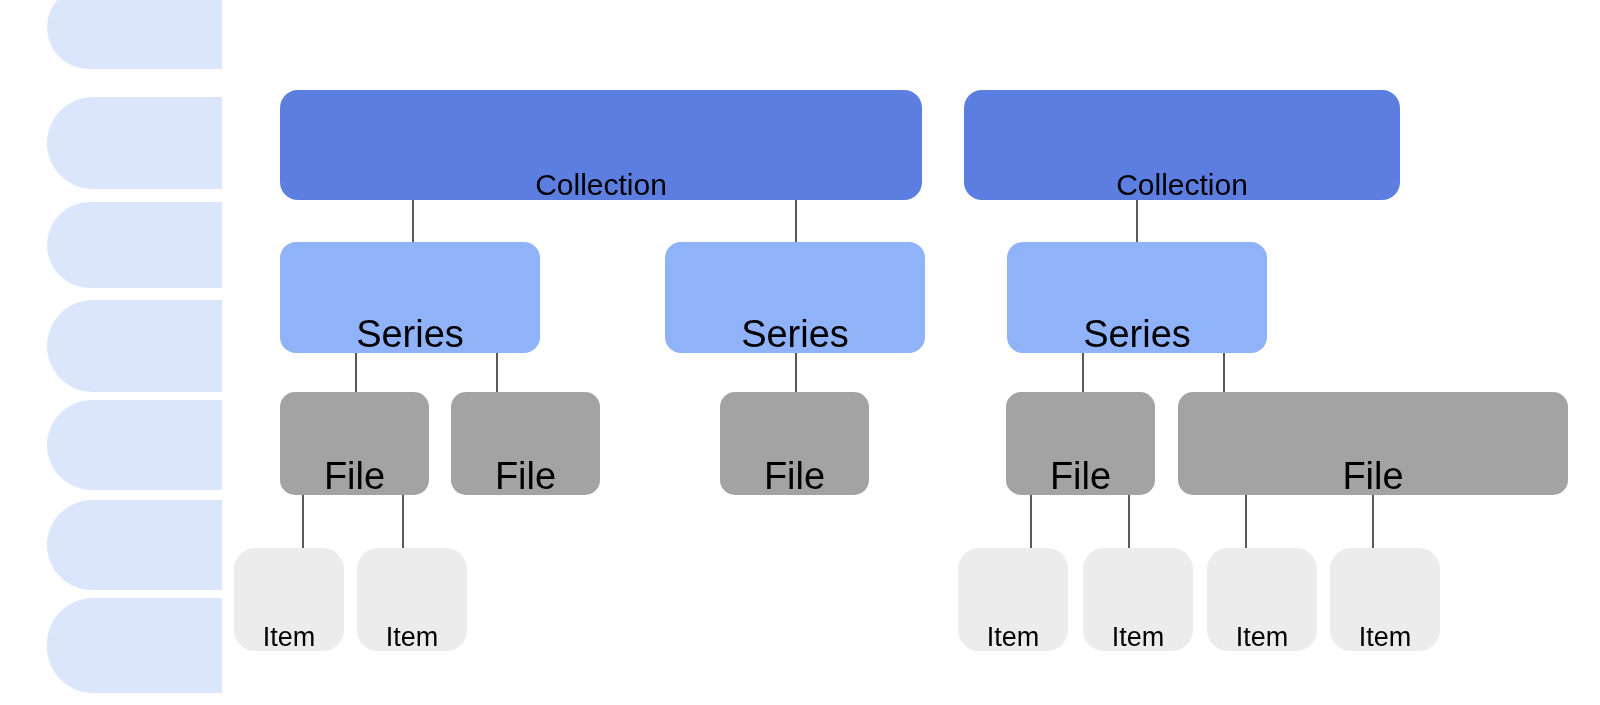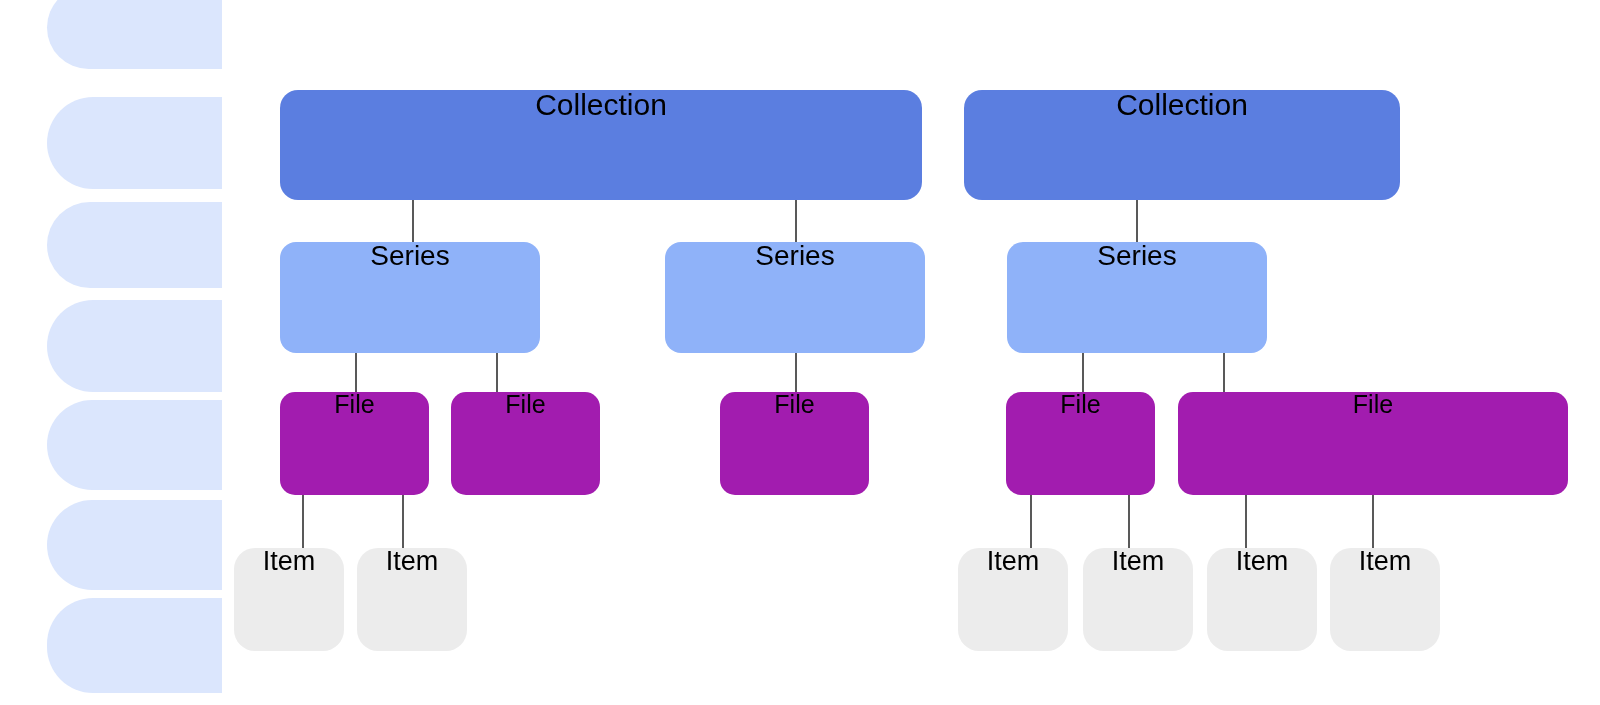--- a/index.html
+++ b/index.html
@@ -26,41 +26,41 @@
     border-top-left-radius: 46px;
     border-bottom-left-radius: 46px;
     border-top-right-radius: 0;
     border-bottom-right-radius: 0;
   }
 
   
   .node {
     position: absolute;
     display: flex;
-    align-items: flex-start;
+    align-items: flex-end;
     justify-content: center;
     box-sizing: border-box;
     color: #000000;
     line-height: 1;
     white-space: nowrap;
   }
   .node-collection {
     background: #5b7ee0;
     border-radius: 18px;
     font-size: 30px;
   }
   .node-series {
     background: #8fb2f9;
     border-radius: 16px;
-    font-size: 28px;
+    font-size: 38px;
   }
   .node-file {
-    background: #a21caf;
+    background: #a3a3a3;
     border-radius: 15px;
-    font-size: 25px;
+    font-size: 38px;
   }
   .node-item {
     background: #ececec;
     border-radius: 21px;
     font-size: 27px;
   }
 
   
   .connector {
     position: absolute;

